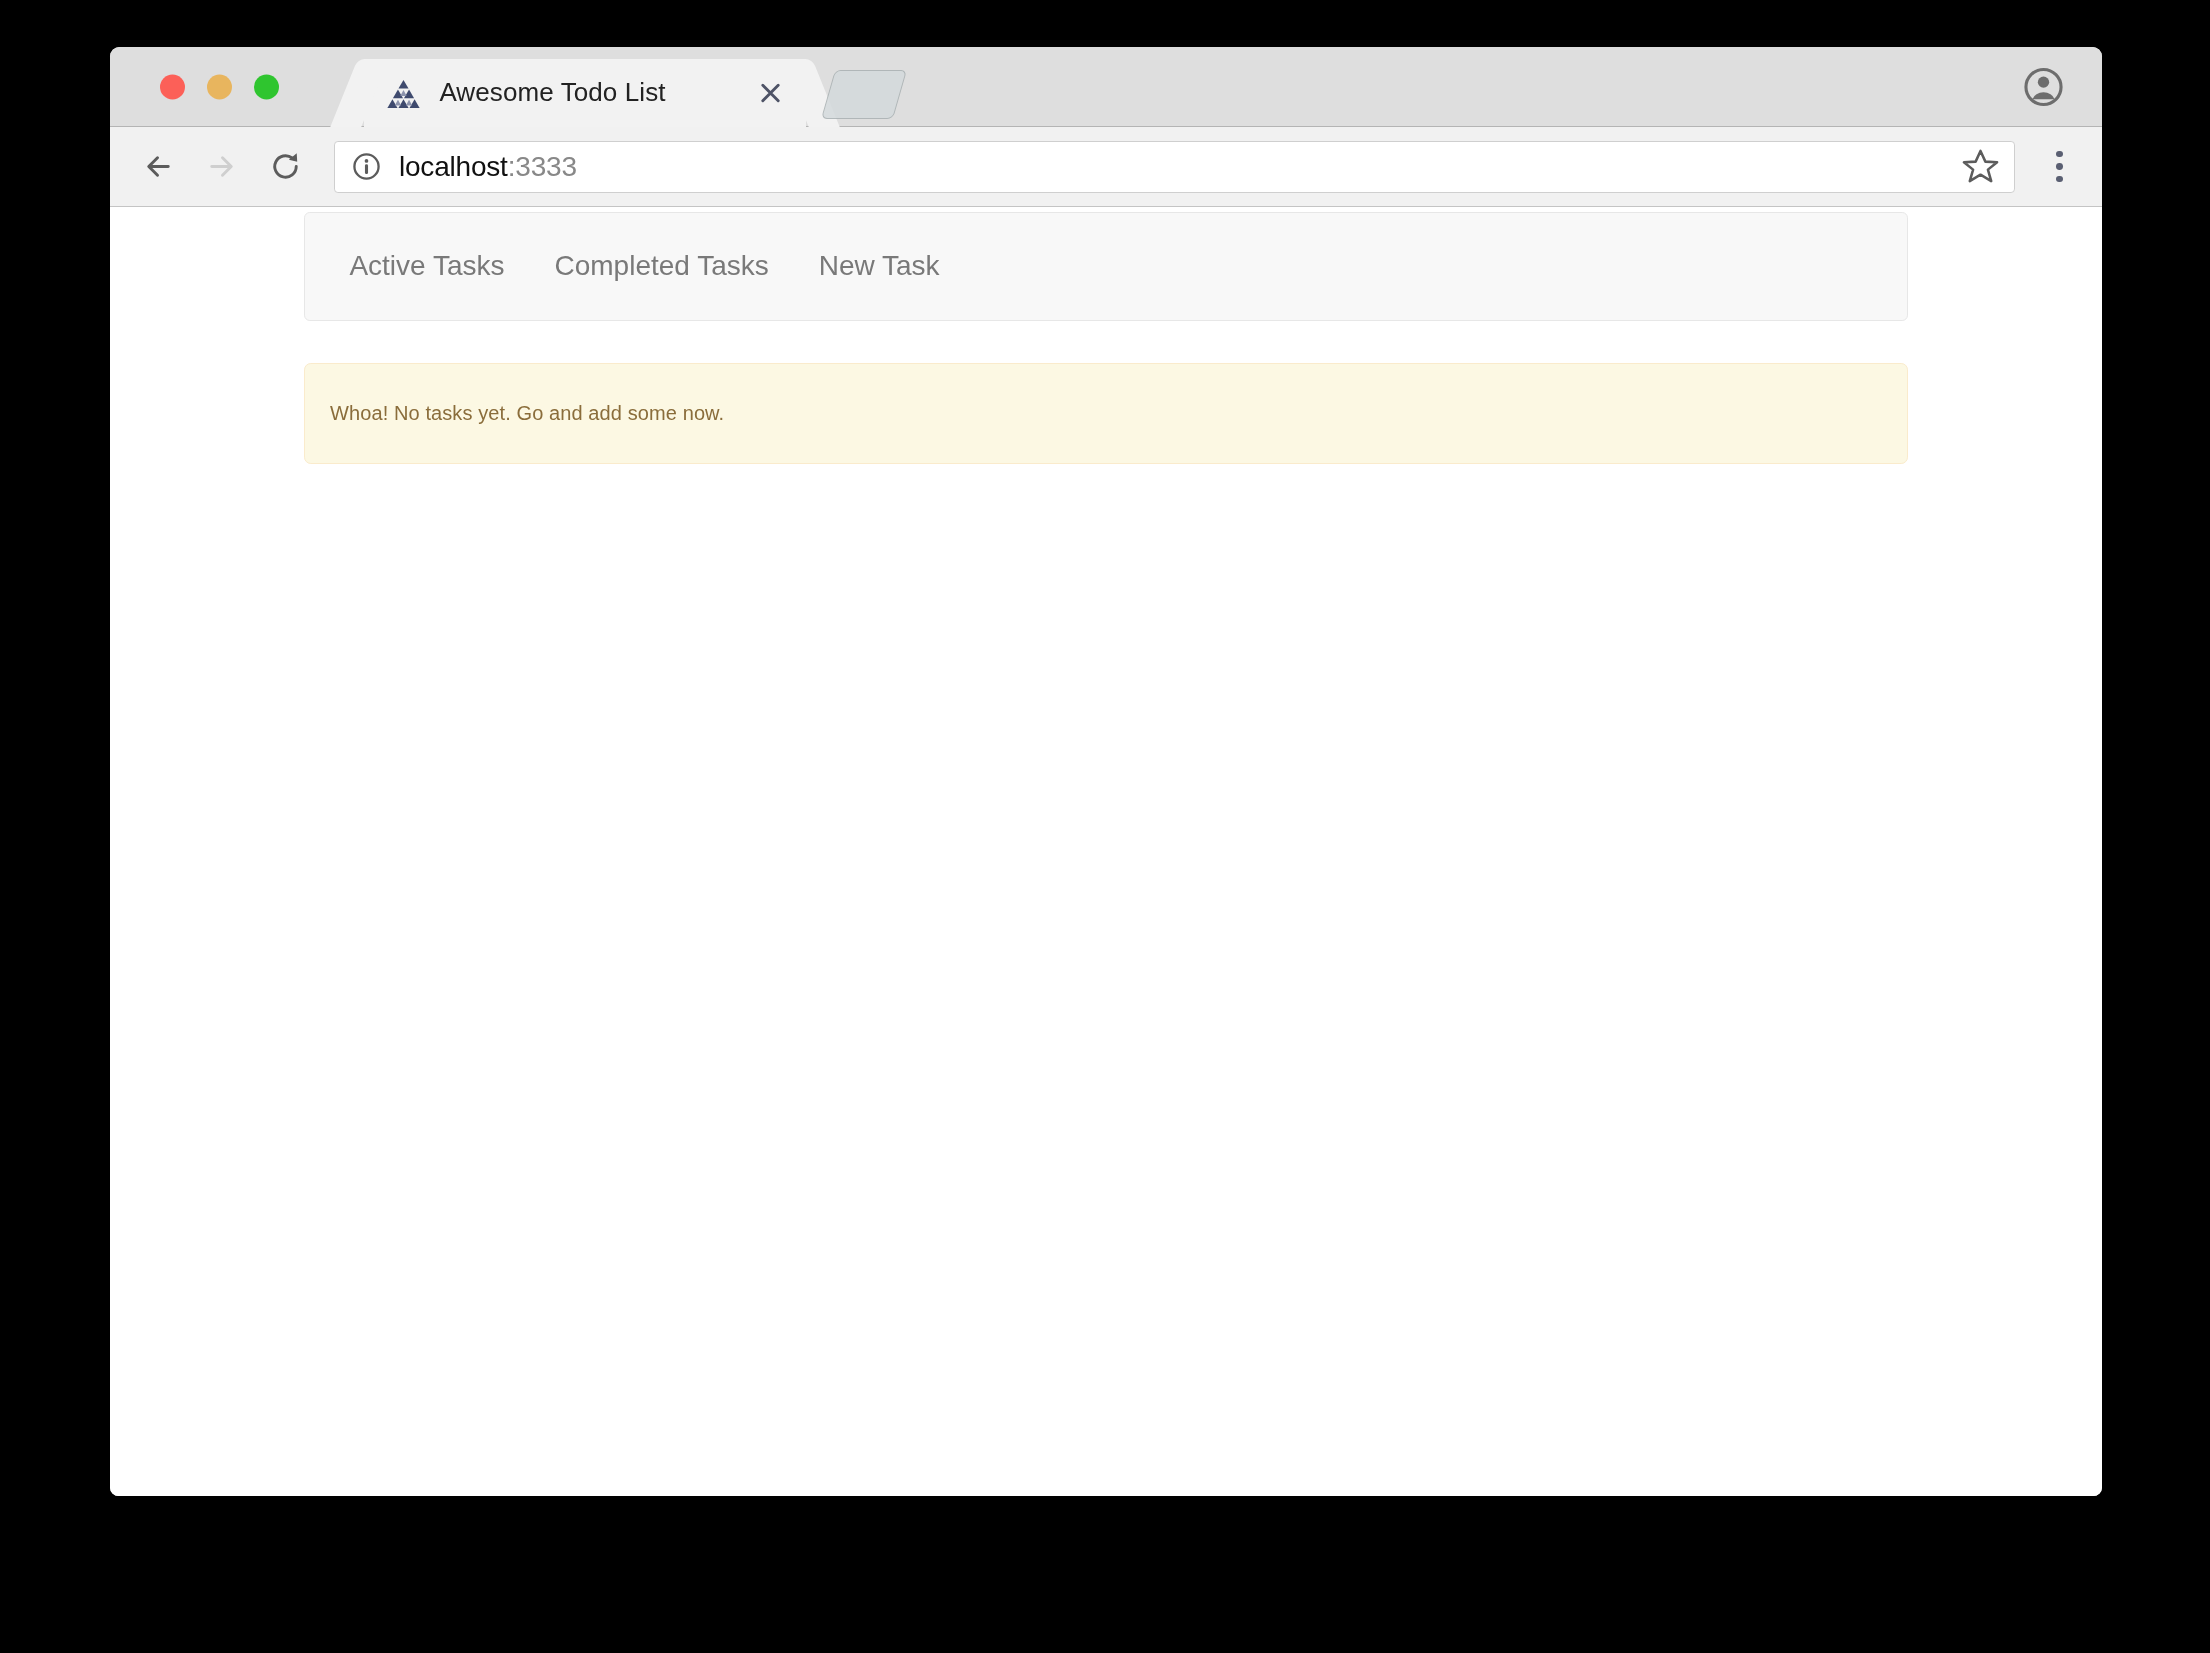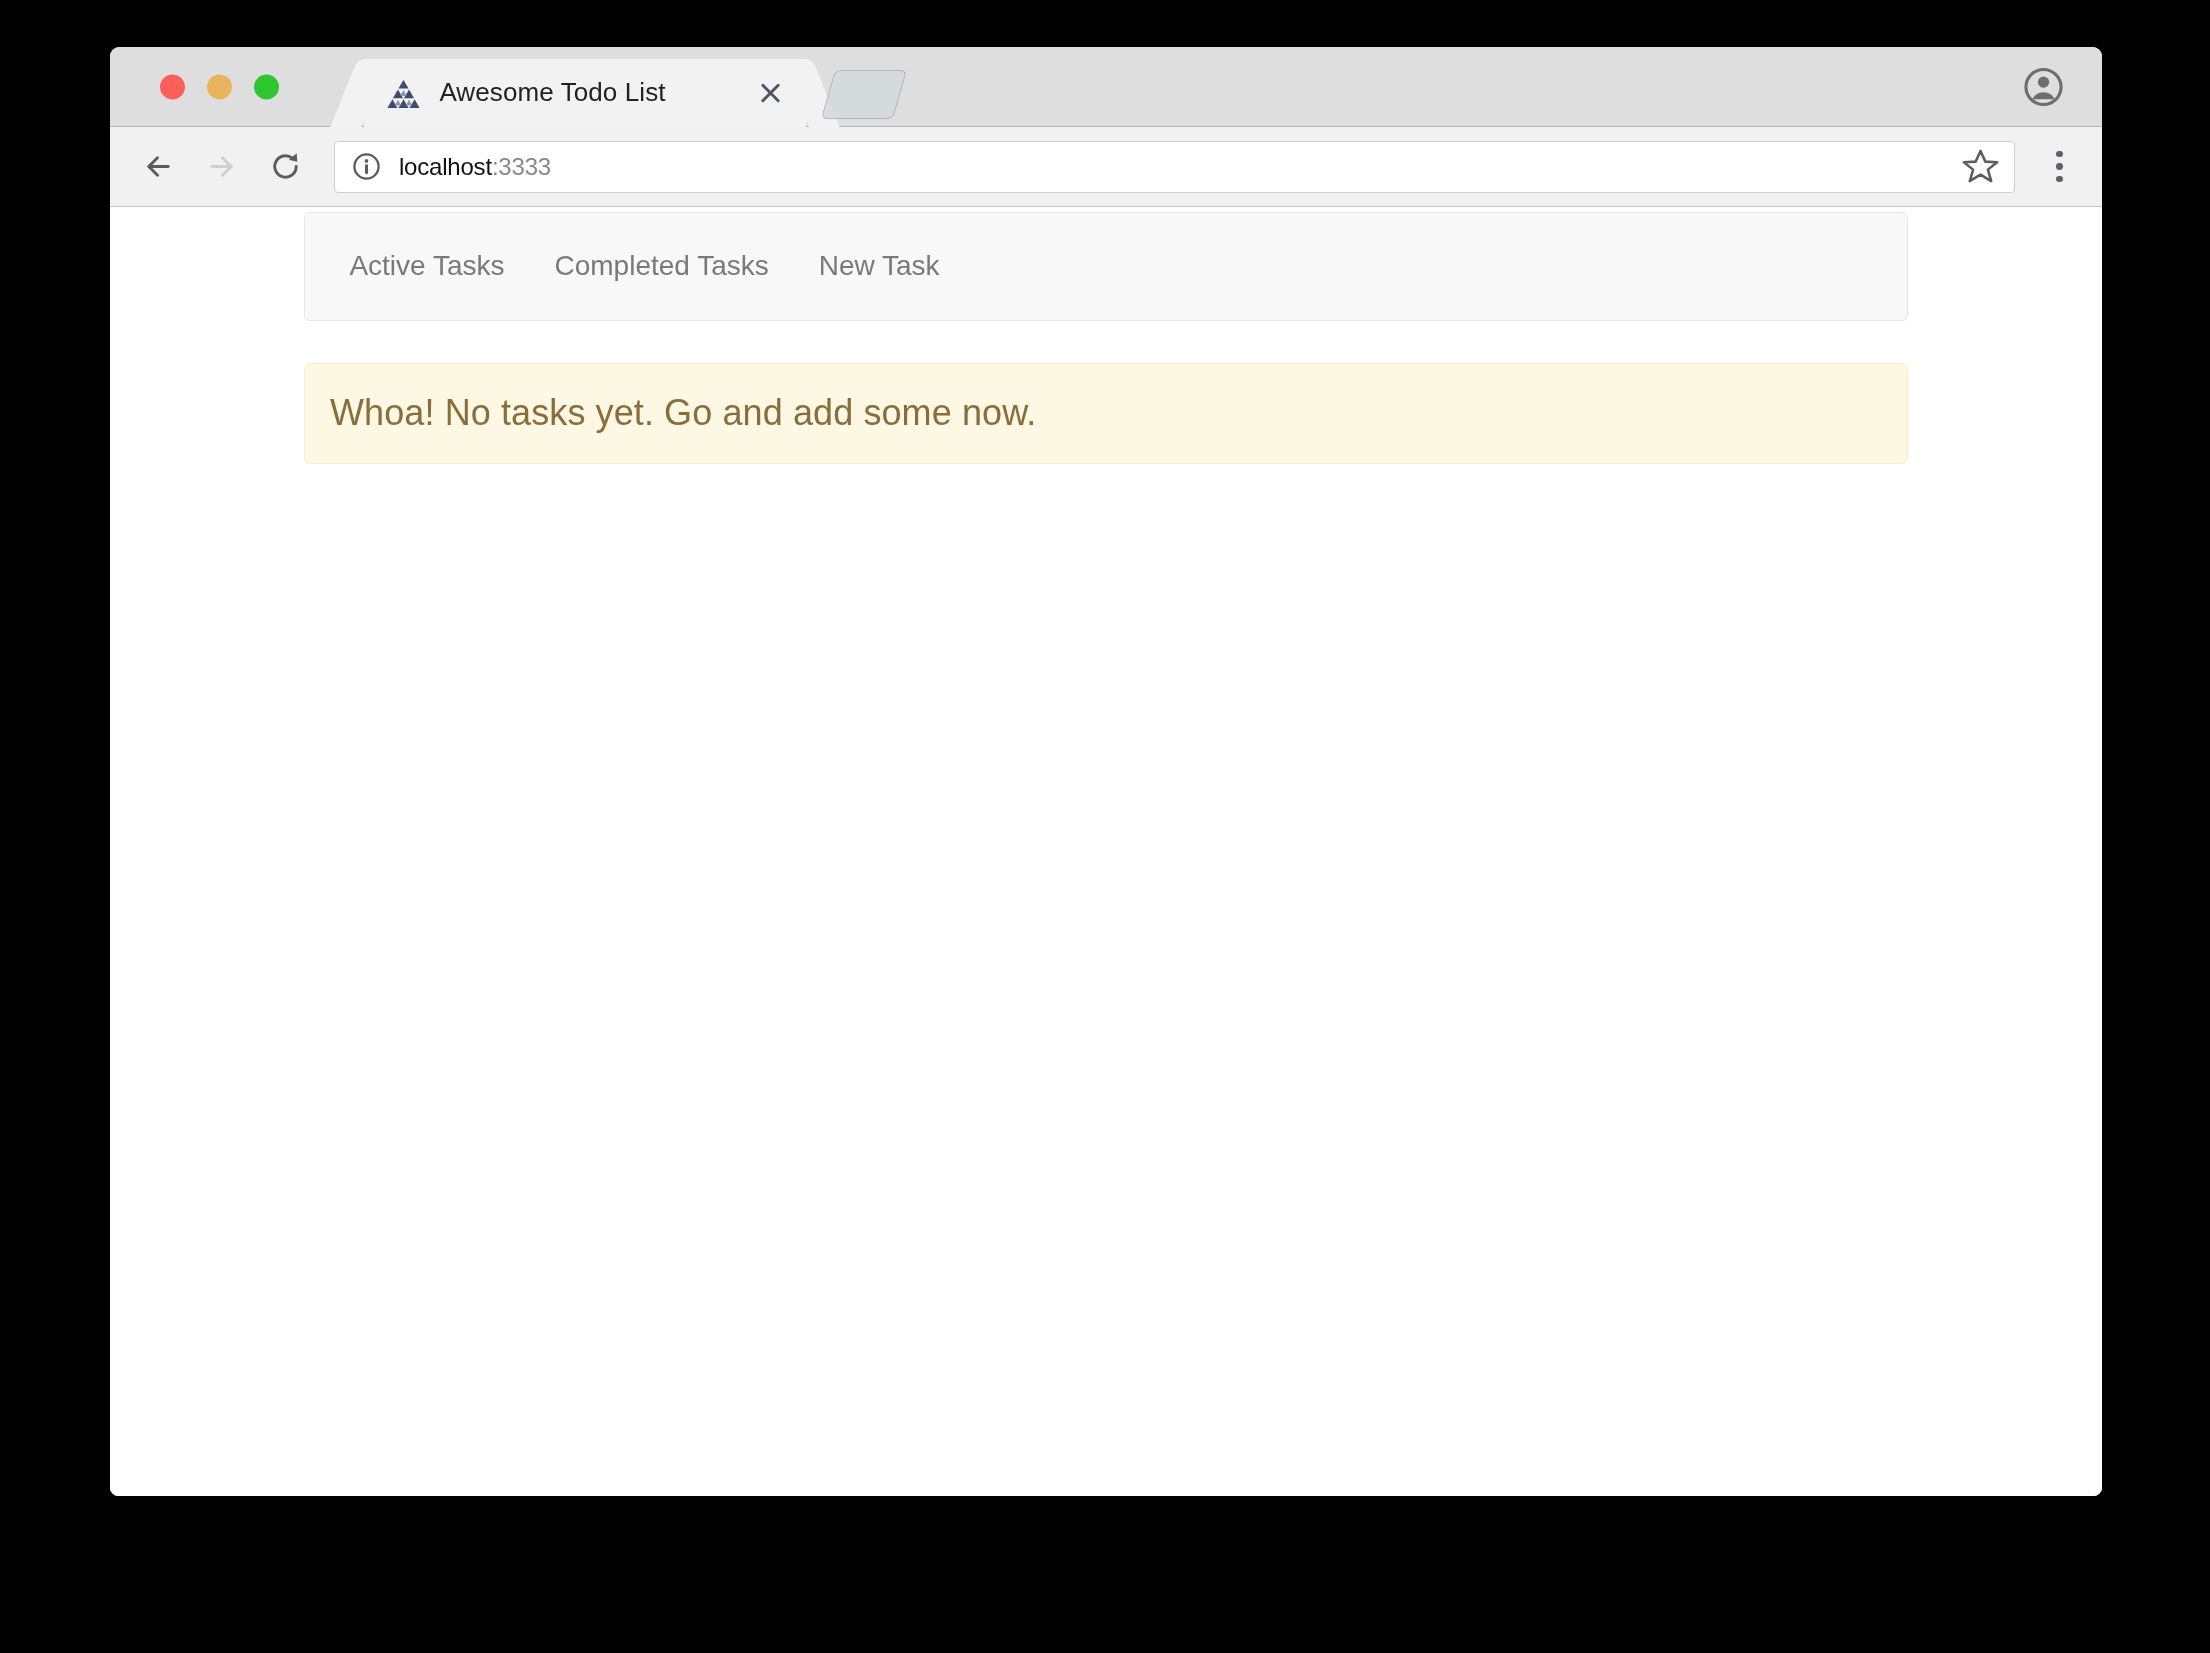--- a/index.html
+++ b/index.html
@@ -147,21 +147,21 @@
     background: #ffffff;
     border: 1px solid #cfcfcf;
     border-radius: 3.9px;
     display: flex;
     align-items: center;
     padding: 0 11.6px 0 17.5px;
   }
   .info-icon { width: 29px; height: 29px; flex: none; }
   .omnibox-url {
     margin-left: 17.5px;
-    font-size: 24px;
+    font-size: 28px;
     color: #111111;
     white-space: nowrap;
     letter-spacing: -0.2px;
   }
   .omnibox-url .url-port { color: #888888; }
   .star-btn {
     margin-left: auto;
     width: 43px;
     height: 43px;
     display: flex;
@@ -218,21 +218,21 @@
     margin-top: 42px;
     background: #fcf8e3;
     border: 1px solid #faebcc;
     border-radius: 6.8px;
     height: 101px;
     display: flex;
     align-items: center;
     padding-left: 25px;
   }
   .alert-text {
-    font-size: 36px;
+    font-size: 20px;
     color: #8a6d3b;
     letter-spacing: 0.1px;
   }
 </style>
 </head>
 <body>
 
 <div class="browser-window">
 
   <div class="tab-strip">

